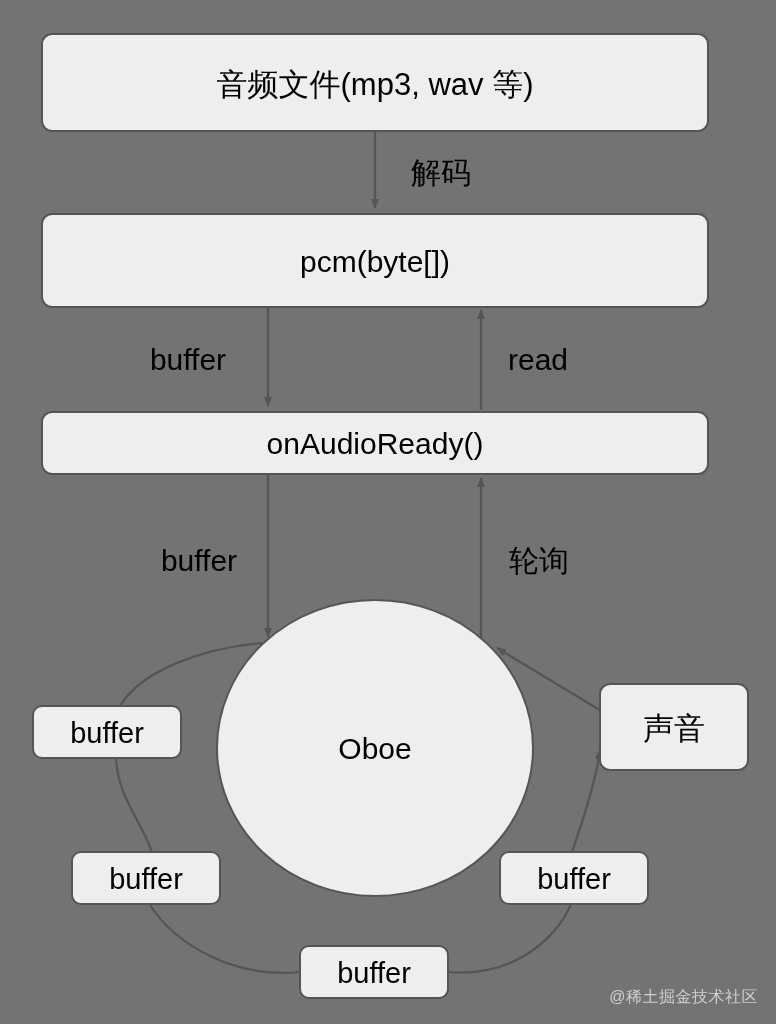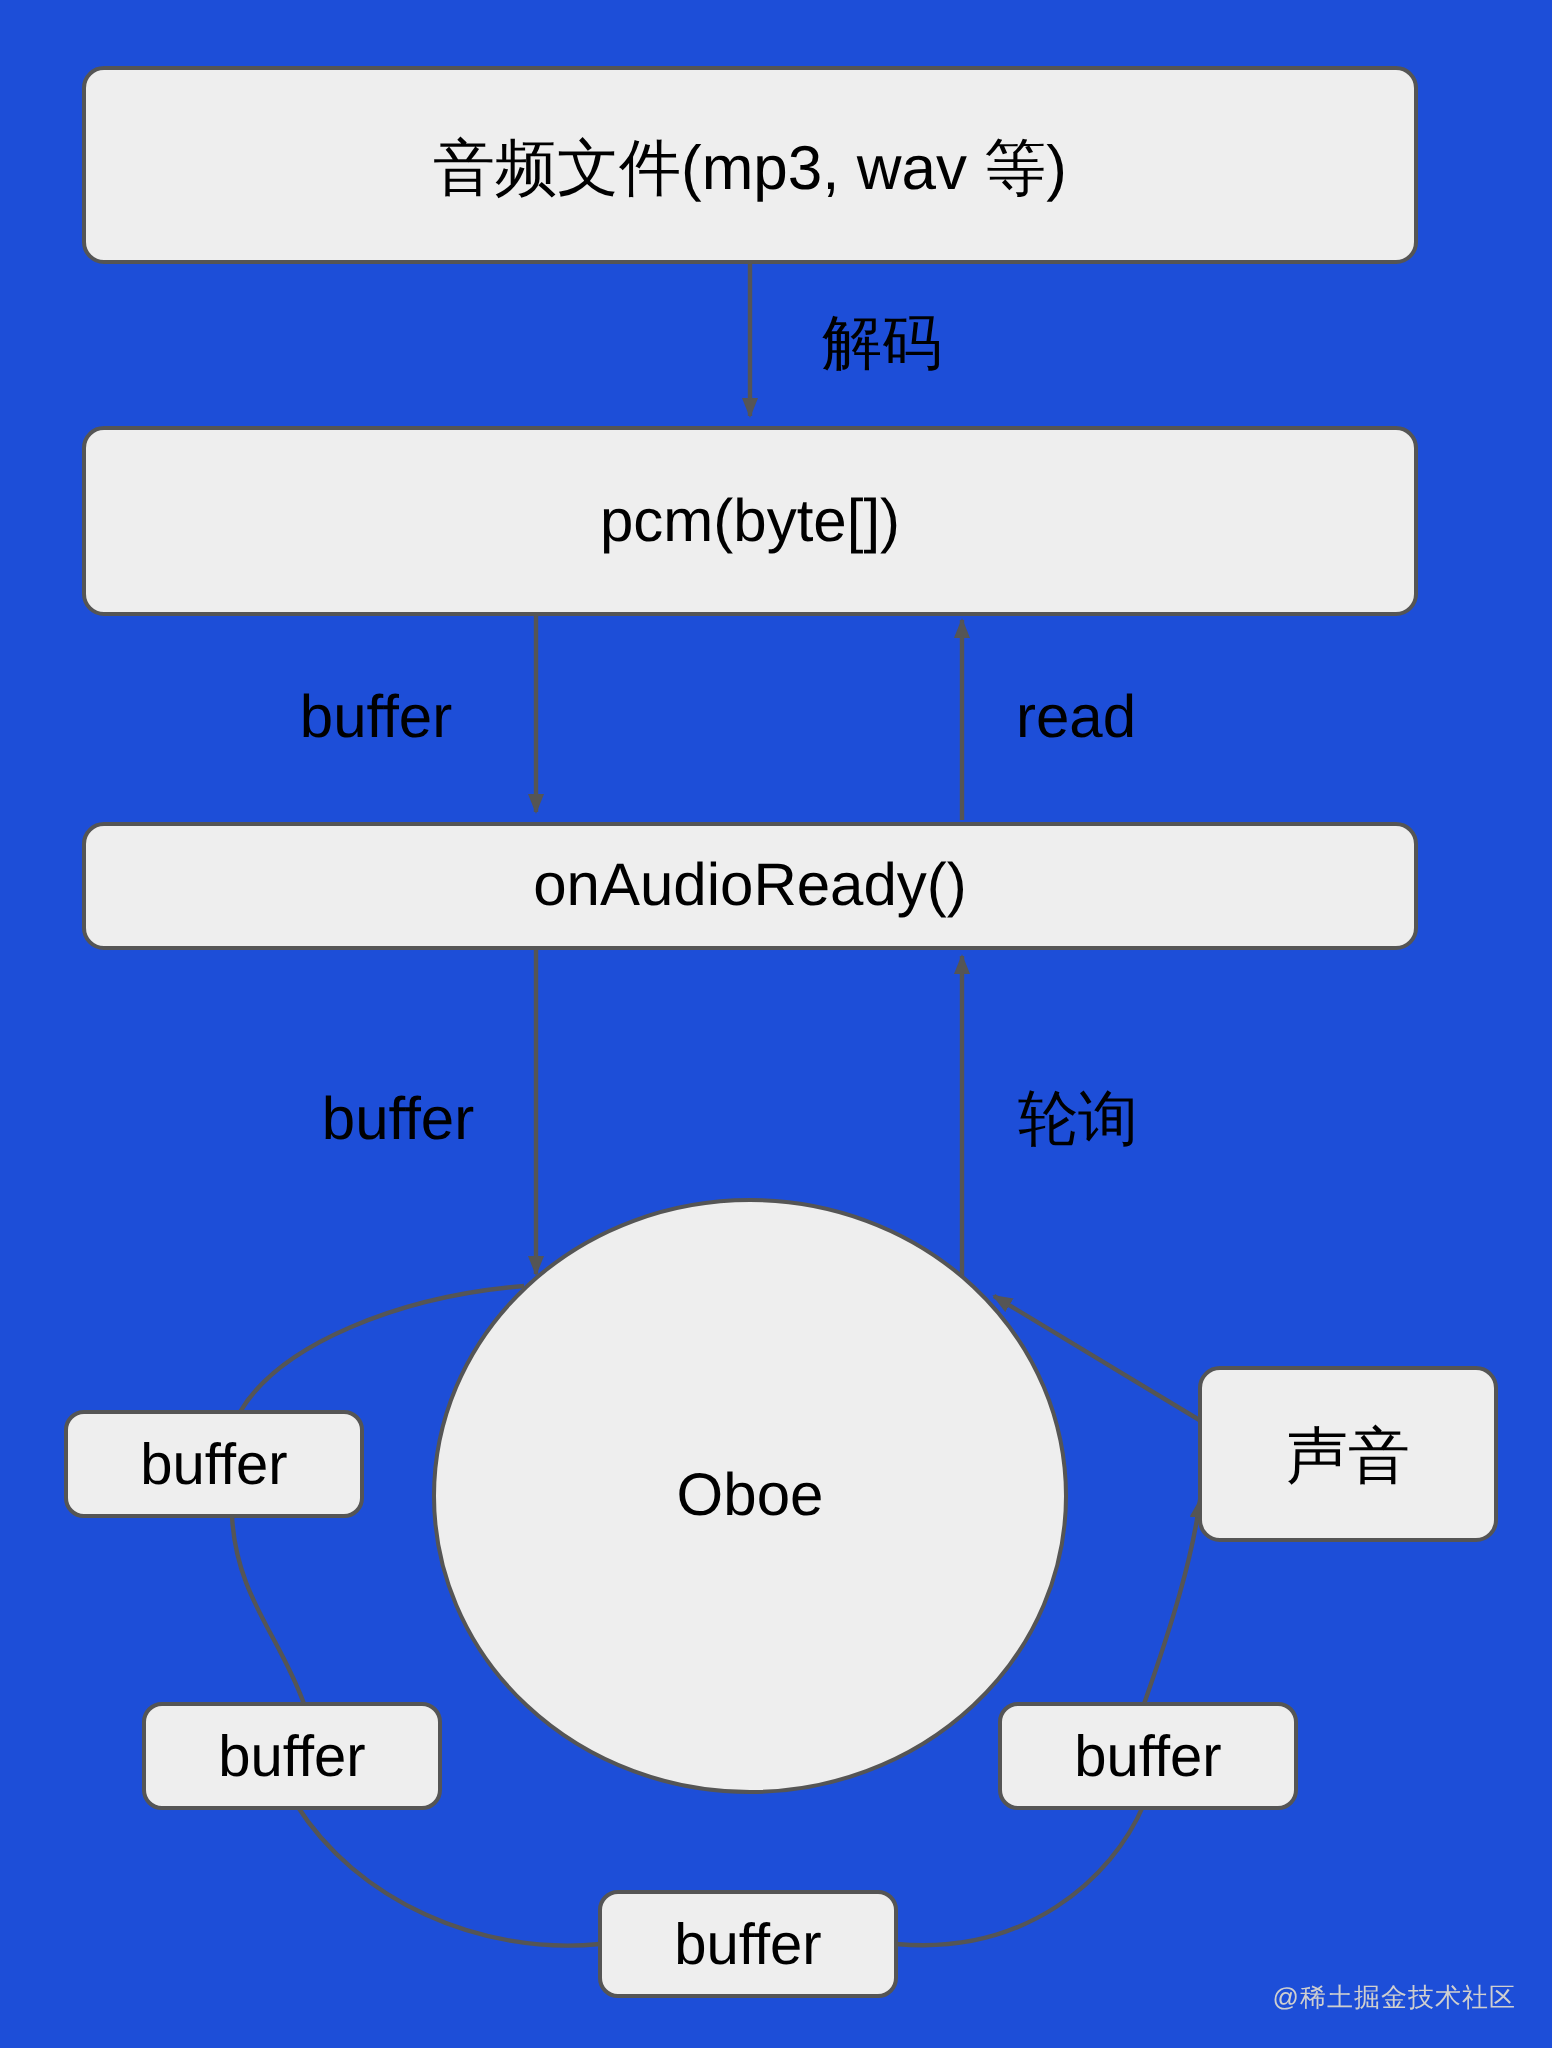--- a/index.html
+++ b/index.html
@@ -10,21 +10,21 @@
   body {
     width: 776px;
     height: 1024px;
     font-family: "Liberation Sans", "DejaVu Sans", sans-serif;
     overflow: hidden;
   }
   #diagram-root {
     position: relative;
     width: 776px;
     height: 1024px;
-    background: #1d4ed8;
+    background: #737373;
   }
   svg#flow {
     position: absolute;
     left: 0;
     top: 0;
     width: 776px;
     height: 1024px;
     display: block;
   }
   .node-shape {
@@ -61,21 +61,21 @@
     font-family: "Liberation Sans", "DejaVu Sans", sans-serif;
     font-size: 30px;
     text-anchor: middle;
     dominant-baseline: central;
   }
   .watermark-text {
     position: absolute;
     right: 18px;
     bottom: 16px;
     font-family: "Liberation Sans", "DejaVu Sans", sans-serif;
-    font-size: 13px;
+    font-size: 16px;
     color: #cfcfcf;
     letter-spacing: 0.5px;
     white-space: nowrap;
     user-select: none;
   }
 </style>
 </head>
 <body>
 
 <div id="diagram-root">

